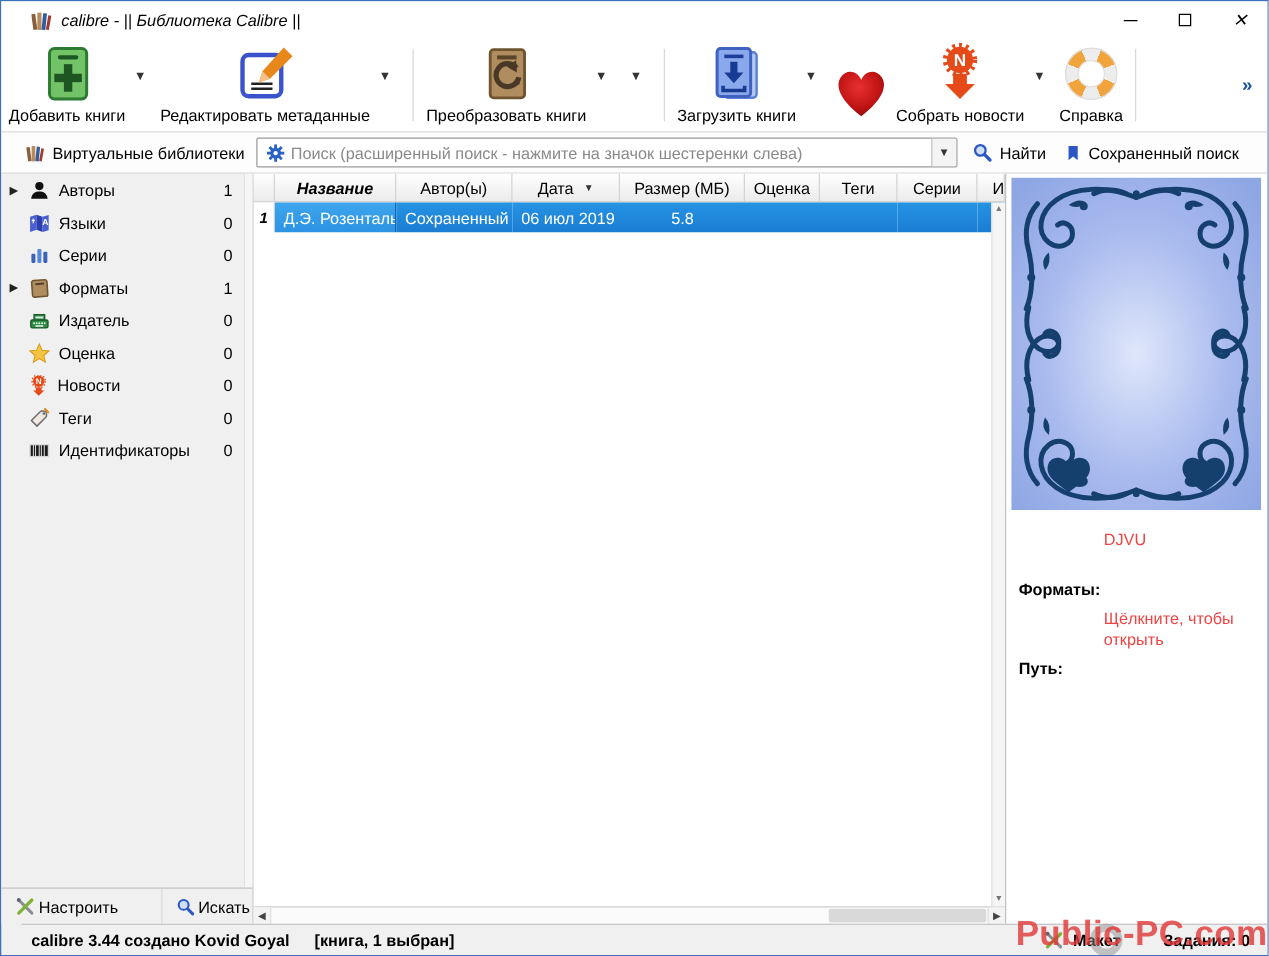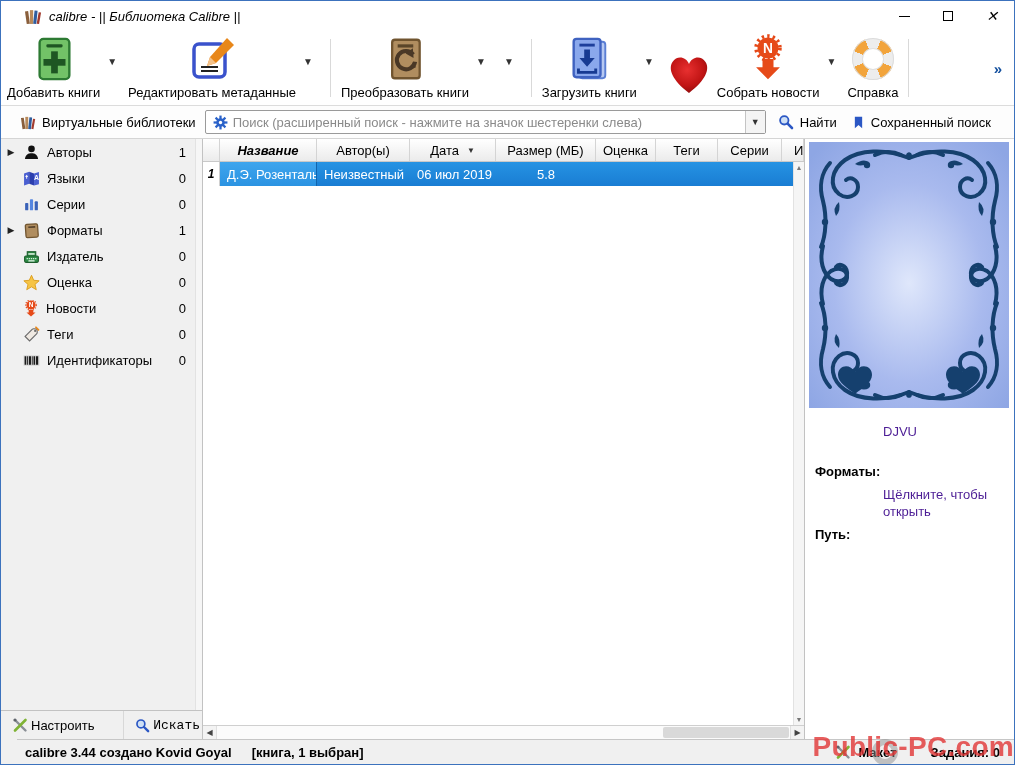--- a/index.html
+++ b/index.html
@@ -44,21 +44,21 @@
   .main { flex:1; display:flex; min-height:0; }
 
   .sidebar { width:202px; background:#f0f0f0; border-right:1px solid #c2c2c2; position:relative; flex-shrink:0; }
   .sb-item { height:26px; display:flex; align-items:center; gap:7px; padding:0 4px 0 5px; }
   .sb-caret { width:10px; font-size:9px; color:#222; text-align:center; }
   .sb-label { white-space:nowrap; }
   .sb-count { margin-left:auto; padding-right:12px; }
   .sb-track { position:absolute; top:0; right:0; bottom:29px; width:7px; background:#f6f6f6; border-left:1px solid #e2e2e2; }
   .sb-footer { position:absolute; left:0; right:0; bottom:0; height:29px; border-top:1px solid #c2c2c2; display:flex; align-items:center; }
   .sb-footer .fbtn { display:flex; align-items:center; gap:3px; padding:0 11px; height:100%; }
-  .sb-footer .fbtn + .fbtn { border-left:1px solid #d8d8d8; margin-left:auto; padding-right:2px;font-family:Liberation Mono, monospace; }
+  .sb-footer .fbtn + .fbtn { border-left:1px solid #d8d8d8; margin-left:auto; padding-right:2px; }
 
   .center { flex:1; min-width:0; background:#fff; display:flex; flex-direction:column; position:relative; }
   .thead { display:flex; height:23px; background:linear-gradient(#ffffff,#ebebeb); border-bottom:1px solid #c9c9c9; flex-shrink:0; }
   .th { display:flex; align-items:center; justify-content:center; border-right:1px solid #d4d4d4; overflow:hidden; white-space:nowrap; padding:0 3px; flex-shrink:0; }
   .th.sorted-col { font-weight:bold; font-style:italic; }
   .sort-tri { font-size:8px; margin-left:8px; color:#333; }
   .trow { display:flex; height:24px; color:#fff; flex-shrink:0; }
   .row-gutter { width:17px; background:#fff; color:#000; font-weight:bold; font-style:italic; font-size:12px; display:flex; align-items:center; justify-content:center; border-right:1px solid #cfcfcf; flex-shrink:0; }
   .td { display:flex; align-items:center; padding:0 7px; background:linear-gradient(#2693e3,#1a7dd3); overflow:hidden; white-space:nowrap; flex-shrink:0; }
   .td.cur { background:linear-gradient(#3ea5ee,#2b93e2); border-right:1px solid #1164ad; }
@@ -69,21 +69,21 @@
   .hs-arrow.left { left:0; border-right:1px solid #e0e0e0; }
   .hs-arrow.right { right:0; border-left:1px solid #e0e0e0; }
   .hs-thumb { position:absolute; left:460px; width:126px; top:1px; bottom:1px; background:#d9d9d9; border-radius:2px; }
   .vscroll { position:absolute; top:23px; right:0; bottom:14px; width:11px; background:#f5f5f5; border-left:1px solid #e2e2e2; display:flex; flex-direction:column; justify-content:space-between; align-items:center; font-size:7px; color:#777; padding:2px 0; }
 
   .rightpanel { width:210px; background:#fff; border-left:1px solid #c2c2c2; flex-shrink:0; display:flex; flex-direction:column; }
   .cover { margin:3px 3px 4px 4px; }
   .details { padding:9px 10px; }
   .detail-row { display:flex; margin-bottom:6px; line-height:1.3; }
   .detail-label { font-weight:bold; width:68px; flex-shrink:0;margin-top:40px; }
-  .detail-value { color:#4c1d95; cursor:pointer; }
+  .detail-value { color:#ef4444; cursor:pointer; }
 
   
   .statusbar { height:25px; background:#f0f0f0; border-top:1px solid #c6c6c6; display:flex; align-items:center; padding:0 8px; font-weight:bold; flex-shrink:0; position:relative;margin-left:16px; }
   .status-left { display:flex; gap:20px; }
   .status-right { margin-left:auto; display:flex; align-items:center; gap:34px; padding-right:6px; }
   .layout-btn, .jobs-btn { display:flex; align-items:center; gap:7px; }
   .watermark { position:absolute; right:0; bottom:1px; color:#e23636; font-size:28px; font-weight:bold; opacity:.8; letter-spacing:.3px; pointer-events:none; z-index:5; }
   .watermark-ring { position:absolute; right:116px; bottom:-1px; width:26px; height:26px; border:6px solid #8f8f8f; border-radius:50%; opacity:.5; pointer-events:none; z-index:4; }
 </style>
 </head>
@@ -446,21 +446,21 @@
             <span>Серии</span>
           </div>
         <div class="th" style="flex:1;justify-content:flex-start;padding-left:12px">
             <span>Издатель</span>
           </div>
       </div>
 
       <div class="trow">
         <div class="row-gutter">1</div>
         <div class="td cur" style="width:97px">Д.Э. Розенталь...</div>
-        <div class="td" style="width:93px">Неизвестный</div>
+        <div class="td" style="width:93px">Сохраненный</div>
         <div class="td" style="width:86px">06 июл 2019</div>
         <div class="td center-txt" style="width:100px">5.8</div>
         <div class="td" style="width:60px"></div>
         <div class="td" style="width:62px"></div>
         <div class="td" style="width:64px"></div>
         <div class="td" style="flex:1"></div>
       </div>
 
       <div class="tbody-empty"></div>
 

